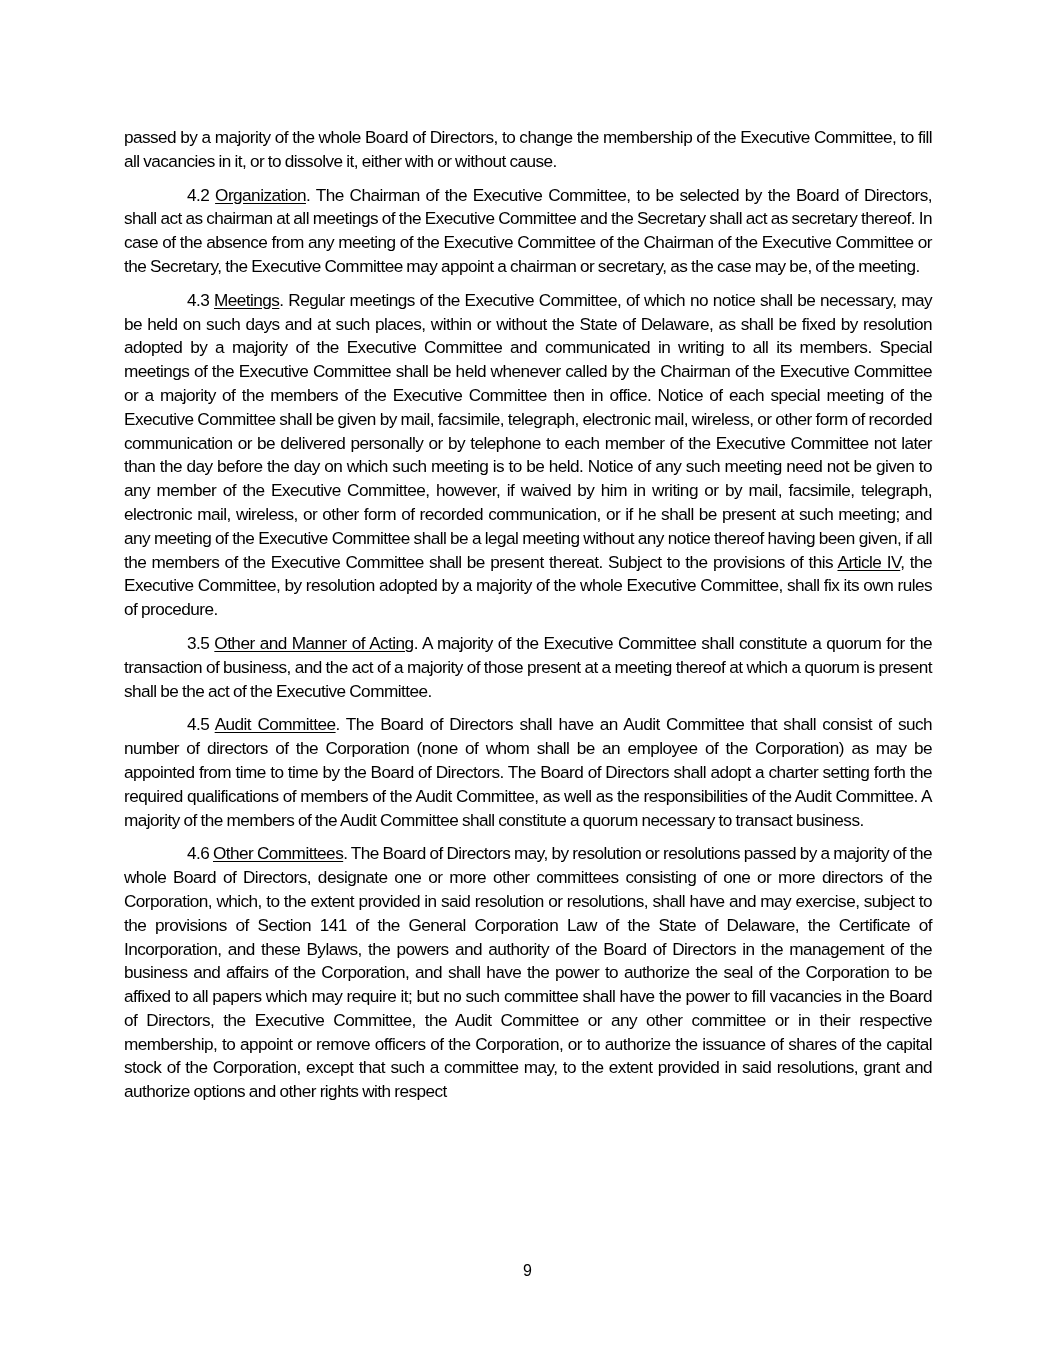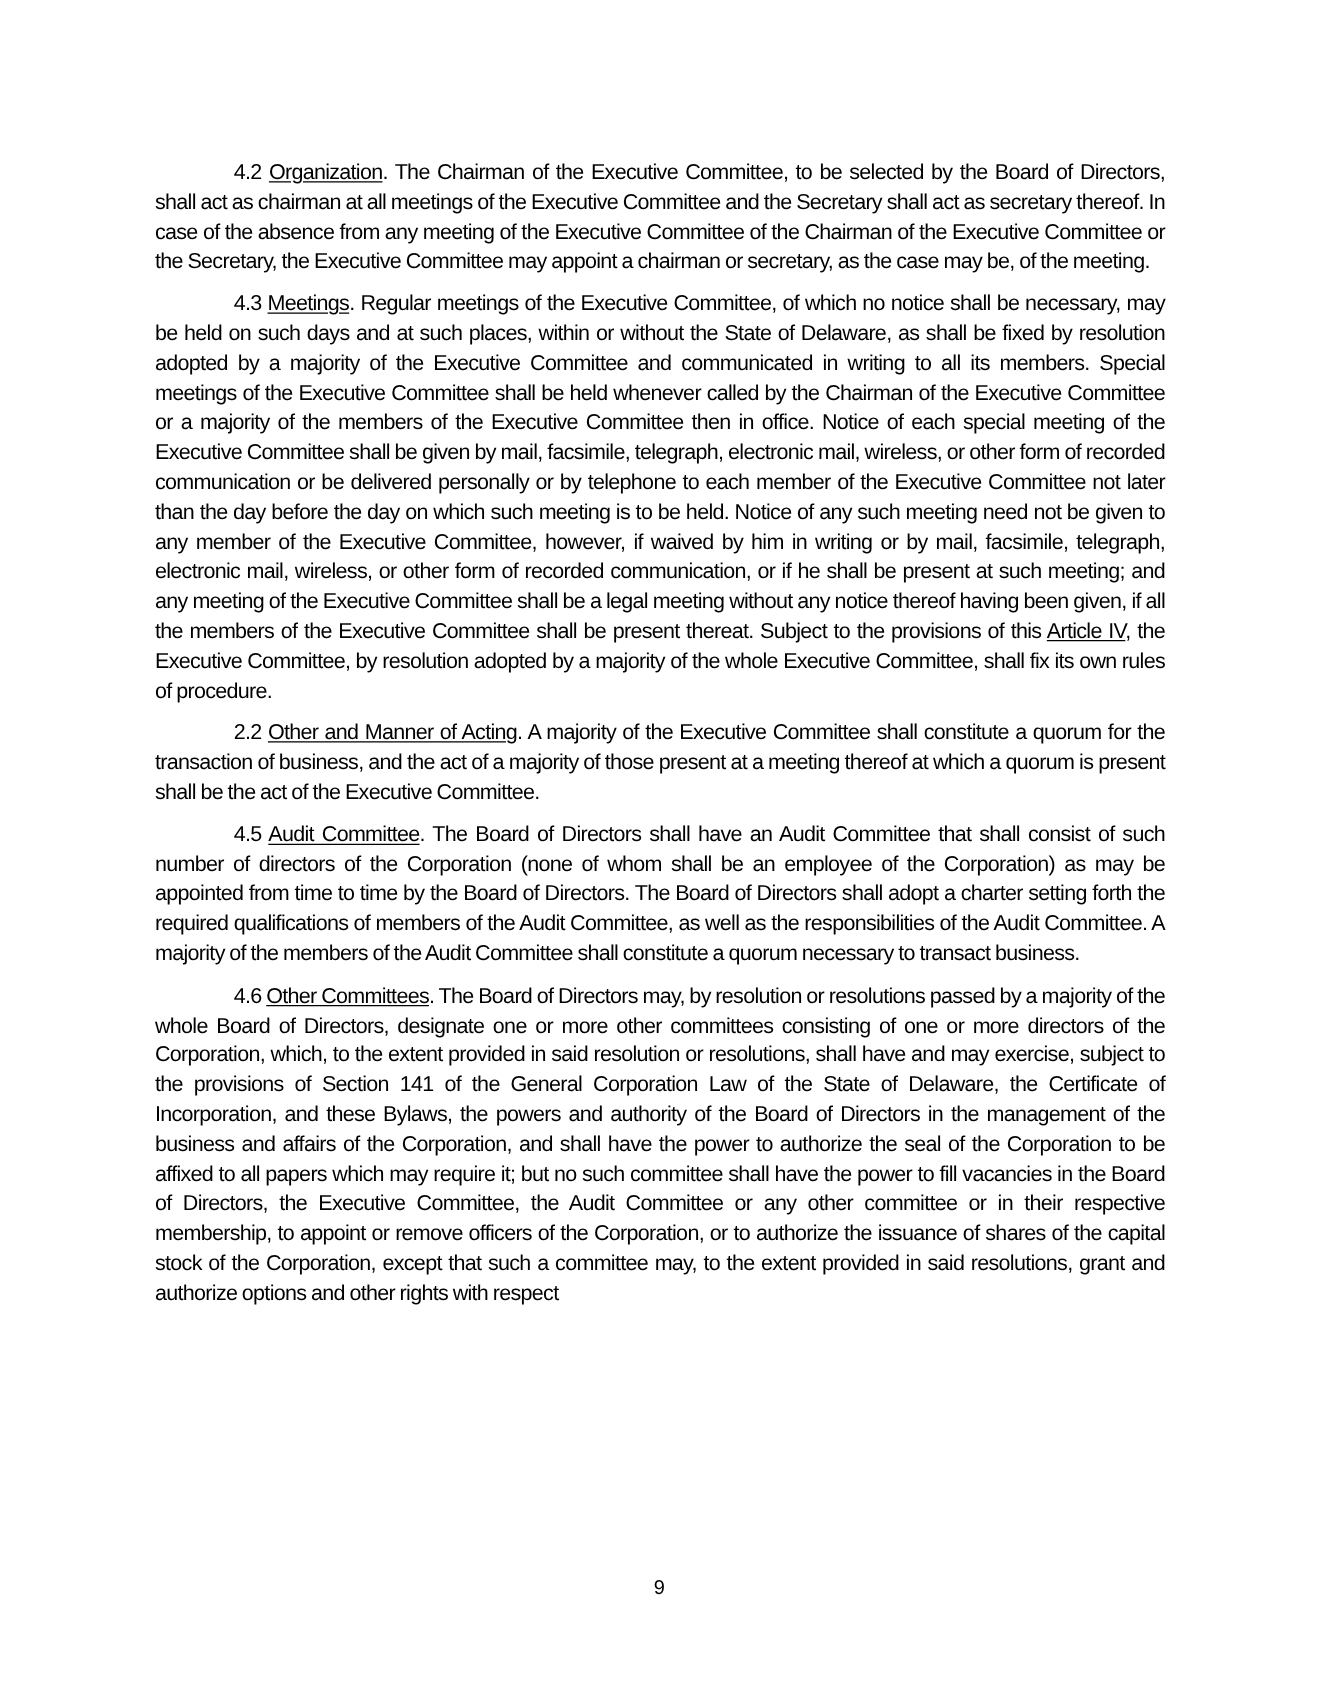--- a/index.html
+++ b/index.html
@@ -21,26 +21,27 @@
   .page-number {
     position: absolute; left: 0; width: 1055px; top: 1262px;
     text-align: center; font-size: 16px;
   }
 </style>
 </head>
 <body>
 
 <div class="page">
 
+  <p class="para"><span>passed by a majority of the whole Board of Directors, to change the membership of the Executive Committee, to fill all vacancies in it, or to dissolve it, either with or without cause.</span></p>
 
   <p class="para indent"><span>4.2 </span><span class="u">Organization</span><span>.  The Chairman of the Executive Committee, to be selected by the Board of Directors, shall act as chairman at all meetings of the Executive Committee and the Secretary shall act as secretary thereof.  In case of the absence from any meeting of the Executive Committee of the Chairman of the Executive Committee or the Secretary, the Executive Committee may appoint a chairman or secretary, as the case may be, of the meeting.</span></p>
 
   <p class="para indent"><span>4.3 </span><span class="u">Meetings</span><span>.  Regular meetings of the Executive Committee, of which no notice shall be necessary, may be held on such days and at such places, within or without the State of Delaware, as shall be fixed by resolution adopted by a majority of the Executive Committee and communicated in writing to all its members.  Special meetings of the Executive Committee shall be held whenever called by the Chairman of the Executive Committee or a majority of the members of the Executive Committee then in office.  Notice of each special meeting of the Executive Committee shall be given by mail, facsimile, telegraph, electronic mail, wireless, or other form of recorded communication or be delivered personally or by telephone to each member of the Executive Committee not later than the day before the day on which such meeting is to be held. Notice of any such meeting need not be given to any member of the Executive Committee, however, if waived by him in writing or by mail, facsimile, telegraph, electronic mail, wireless, or other form of recorded communication, or if he shall be present at such meeting; and any meeting of the Executive Committee shall be a legal meeting without any notice thereof having been given, if all the members of the Executive Committee shall be present thereat.  Subject to the provisions of this </span><span class="u">Article IV</span><span>, the Executive Committee, by resolution adopted by a majority of the whole Executive Committee, shall fix its own rules of procedure.</span></p>
 
-  <p class="para indent"><span>2.2 </span><span class="u">Other and Manner of Acting</span><span>.   A majority of the Executive Committee shall constitute a quorum for the transaction of business, and the act of a majority of those present at a meeting thereof at which a quorum is present shall be the act of the Executive Committee.</span></p>
+  <p class="para indent"><span>3.5 </span><span class="u">Other and Manner of Acting</span><span>.   A majority of the Executive Committee shall constitute a quorum for the transaction of business, and the act of a majority of those present at a meeting thereof at which a quorum is present shall be the act of the Executive Committee.</span></p>
 
   <p class="para indent"><span>4.5 </span><span class="u">Audit Committee</span><span>.  The Board of Directors shall have an Audit Committee that shall consist of such number of directors of the Corporation (none of whom shall be an employee of the Corporation) as may be appointed from time to time by the Board of Directors. The Board of Directors shall adopt a charter setting forth the required qualifications of members of the Audit Committee, as well as the responsibilities of the Audit Committee. A majority of the members of the Audit Committee shall constitute a quorum necessary to transact business.</span></p>
 
   <p class="para indent"><span>4.6 </span><span class="u">Other Committees</span><span>.  The Board of Directors may, by resolution or resolutions passed by a majority of the whole Board of Directors, designate one or more other committees consisting of one or more directors of the Corporation, which, to the extent provided in said resolution or resolutions, shall have and may exercise, subject to the provisions of Section 141 of the General Corporation Law of the State of Delaware, the Certificate of Incorporation, and these Bylaws, the powers and authority of the Board of Directors in the management of the business and affairs of the Corporation, and shall have the power to authorize the seal of the Corporation to be affixed to all papers which may require it; but no such committee shall have the power to fill vacancies in the Board of Directors, the Executive Committee, the Audit Committee or any other committee or in their respective membership, to appoint or remove officers of the Corporation, or to authorize the issuance of shares of the capital stock of the Corporation, except that such a committee may, to the extent provided in said resolutions, grant and authorize options and other rights with respect</span></p>
 
 </div>
 
 <div class="page-number">9</div>
 
 </body></html>

